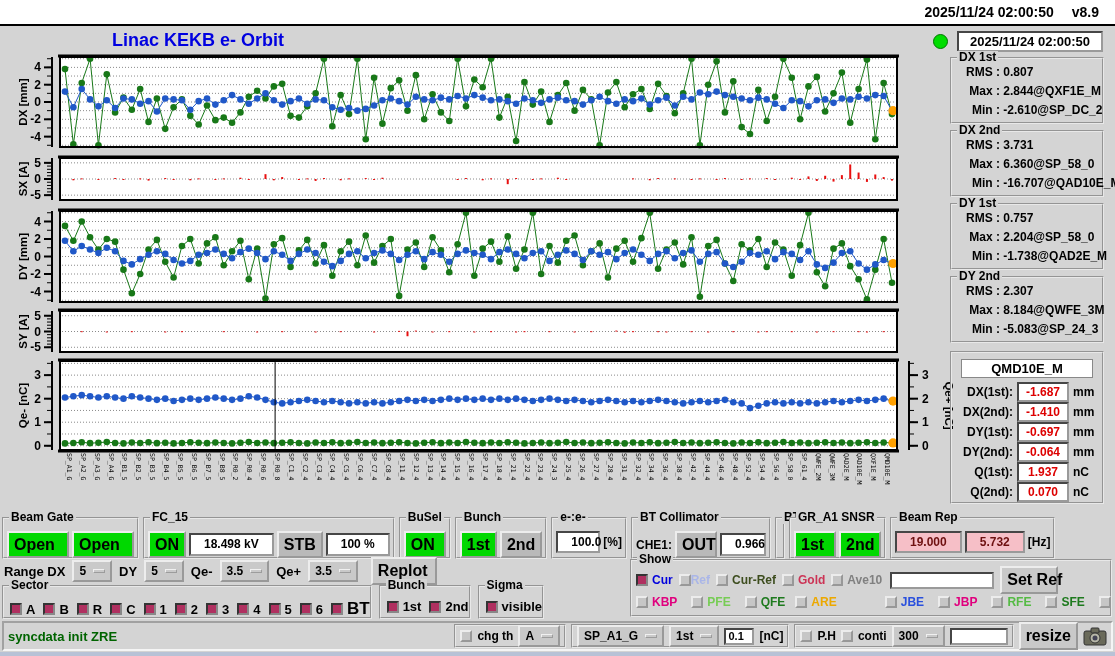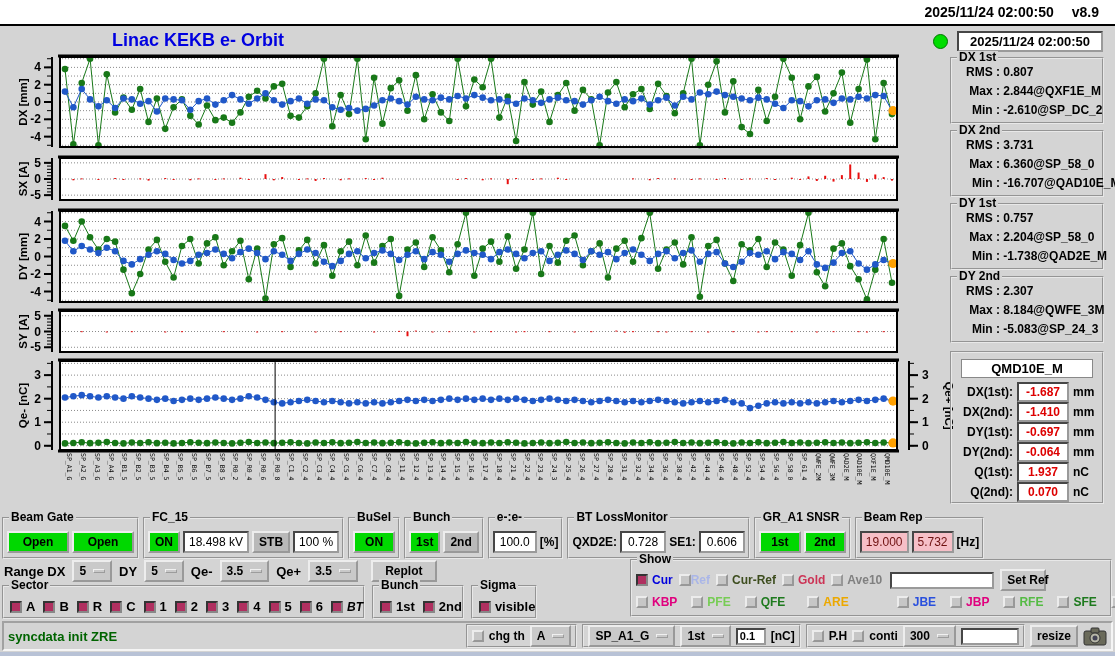--- a/index.html
+++ b/index.html
@@ -24,26 +24,26 @@
   #xlabels { position:absolute; left:60px; top:452px; width:840px; height:60px; overflow:hidden; }
   #xlabels span { position:absolute; top:1px; font-family:"DejaVu Sans Mono", monospace;
     font-size:6.5px; white-space:nowrap; transform:rotate(90deg); transform-origin:0 0; }
 
   
   .frame { position:relative; border:2px groove #e8e8e8; padding:13px 4px 3px 4px; background:#d4d4d4; }
   .flabel { position:absolute; top:-8px; left:5px; background:#d4d4d4; padding:0 2px;
     font-size:12px; font-weight:bold; line-height:1.1; white-space:nowrap; }
   .inner { display:flex; align-items:center; gap:3px; }
 
-  .btn { border:2px outset #ededed; background:#c9c9c9; font-weight:bold; font-size:12px;
-    padding:2px 5px; text-align:center; white-space:nowrap; line-height:1.2; }
+  .btn { border:2px outset #ededed; background:#c9c9c9; font-weight:bold; font-size:16px;
+    padding:2px 5px; white-space:nowrap; line-height:1.2; }
   .btn.green { background:#00d800; }
   .btn.gray  { background:#b9b9b9; }
-  .vbox { border:2px inset #9a9a9a; background:#fff; font-weight:normal; font-size:12px;
-    padding:2px 4px; text-align:center; white-space:nowrap; line-height:1.2; }
+  .vbox { border:2px inset #9a9a9a; background:#fff; font-weight:bold; font-size:12px;
+    padding:2px 13px; text-align:left; white-space:nowrap; line-height:1.2; }
   .vbox.pink { background:#f6bfc7; color:#6e1010; }
   .lbl { font-weight:bold; font-size:12px; white-space:nowrap; }
   .dd { border:2px outset #ededed; background:#c9c9c9; font-weight:bold; font-size:12px;
     padding:2px 5px; display:flex; align-items:center; gap:7px; white-space:nowrap; }
   .ddbar { width:12px; height:4px; border:1px outset #f0f0f0; background:#c9c9c9; }
   .cb { width:12px; height:12px; border:2px outset #ececec; background:#c6c6c6; flex:none; }
   .cb.on { border-style:inset; border-color:#888; background:#b03060; }
   .cbrow { display:flex; align-items:center; gap:4px; }
   .tinput { border:2px inset #9a9a9a; background:#fff; height:17px; font-weight:bold; font-size:11px;
     padding:1px 2px; line-height:1.2; }
@@ -1145,27 +1145,29 @@
     </div>
   </div>
   <div class="frame">
     <span class="flabel">e-:e-</span>
     <div class="inner">
       <div class="vbox" style="width:44px">100.0</div>
       <span class="lbl">[%]</span>
     </div>
   </div>
   <div class="frame">
+    <span class="flabel">BT Collimator</span>
+    <div class="inner">
+      <span class="lbl">CHE1:</span>
+      <div class="btn gray" style="width:42px">OUT</div>
+      <div class="vbox" style="width:46px">0.966</div>
+    </div>
+  </div>
+  <div class="frame">
     <span class="flabel">BT LossMonitor</span>
-    <div class="inner">
-      <span class="lbl">QXD2E:</span>
-      <div class="vbox" style="width:46px">0.728</div>
-      <span class="lbl">SE1:</span>
-      <div class="vbox" style="width:46px">0.606</div>
-    </div>
   </div>
   <div class="frame">
     <span class="flabel">GR_A1 SNSR</span>
     <div class="inner">
       <div class="btn green" style="width:42px">1st</div>
       <div class="btn green" style="width:42px">2nd</div>
     </div>
   </div>
   <div class="frame">
     <span class="flabel">Beam Rep</span>
@@ -1219,32 +1221,32 @@
       </span>
       <span class="cbrow" style="gap: 4px;">
         <span class="cb"></span>
         <span class="clabel" style="color: rgb(204, 51, 85);">Gold</span>
       </span>
       <span class="cbrow" style="gap: 4px;">
         <span class="cb"></span>
         <span class="clabel" style="color: rgb(128, 128, 128);">Ave10</span>
       </span>
       <input class="tinput" id="ref-input" style="width: 104px; margin-left: 2px;" value="">
-    <div class="btn" style="width:46px">Set Ref</div>
+    <div class="btn" style="width:58px">Set Ref</div>
   </div>
   <div class="cbrow" id="show-row-2" style="margin-top:4px">
       <span class="cbrow" style="gap: 4px; margin-right: 8px;">
         <span class="cb"></span>
         <span class="clabel" style="color: rgb(224, 0, 126);">KBP</span>
       </span>
       <span class="cbrow" style="gap: 4px; margin-right: 8px;">
         <span class="cb"></span>
         <span class="clabel" style="color: rgb(119, 204, 85);">PFE</span>
       </span>
-      <span class="cbrow" style="gap: 4px; margin-right: 16px; text-align: center;">
+      <span class="cbrow" style="gap: 4px; margin-right: 4px; text-align: center;">
         <span class="cb"></span>
         <span class="clabel" style="color: rgb(30, 122, 30);">QFE</span>
       </span>
       <span class="cbrow" style="gap: 4px; margin-right: 8px;">
         <span class="cb"></span>
         <span class="clabel" style="color: rgb(236, 168, 0);">ARE</span>
       </span>
       <span class="cbrow" style="gap: 4px; margin-right: 8px; padding-left: 34px;">
         <span class="cb"></span>
         <span class="clabel" style="color: rgb(42, 80, 221);">JBE</span>
@@ -1307,21 +1309,21 @@
         <span class="cbrow">
           <span class="cb on"></span>
           <span class="clabel" style="font-size: 13px;">5</span>
         </span>
         <span class="cbrow">
           <span class="cb on"></span>
           <span class="clabel" style="font-size: 13px;">6</span>
         </span>
         <span class="cbrow">
           <span class="cb on"></span>
-          <span class="clabel" style="font-size: 12px; font-style: italic;">BT</span>
+          <span class="clabel" style="font-size: 17px;">BT</span>
         </span>
       </div>
   </div>
   <div class="frame">
     <span class="flabel">Bunch</span>
     <div class="inner" id="bunch-items">
         <span class="cbrow">
           <span class="cb on"></span>
           <span class="clabel" style="font-size: 13px;">1st</span>
         </span>

